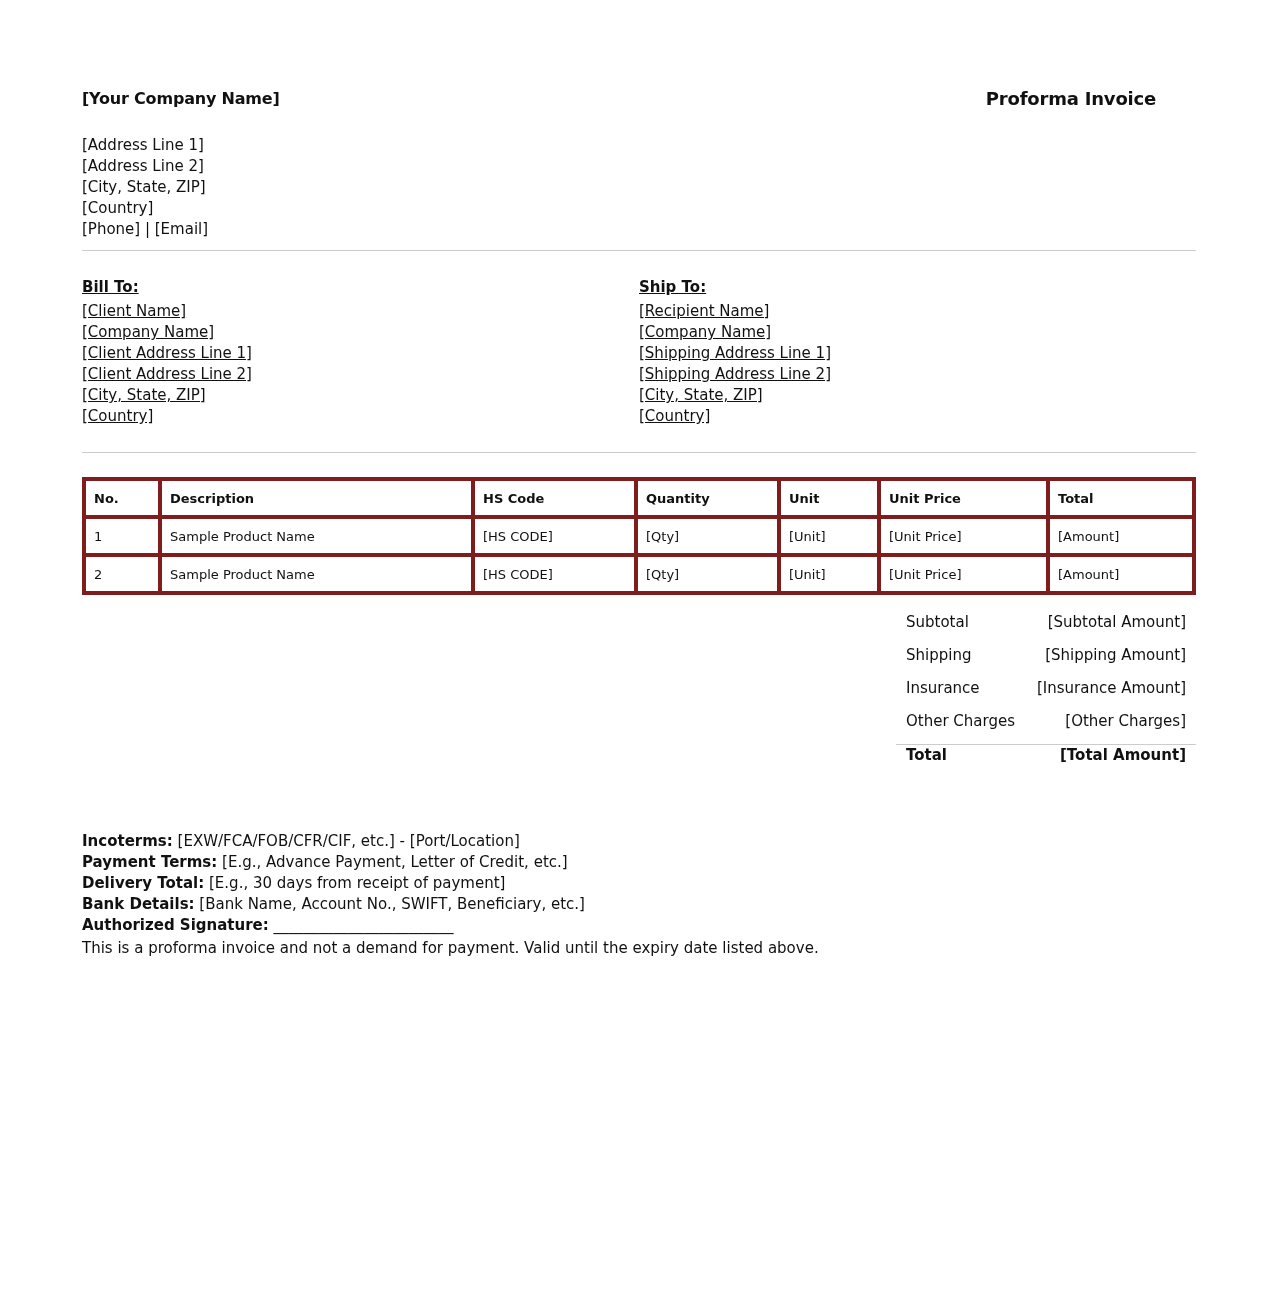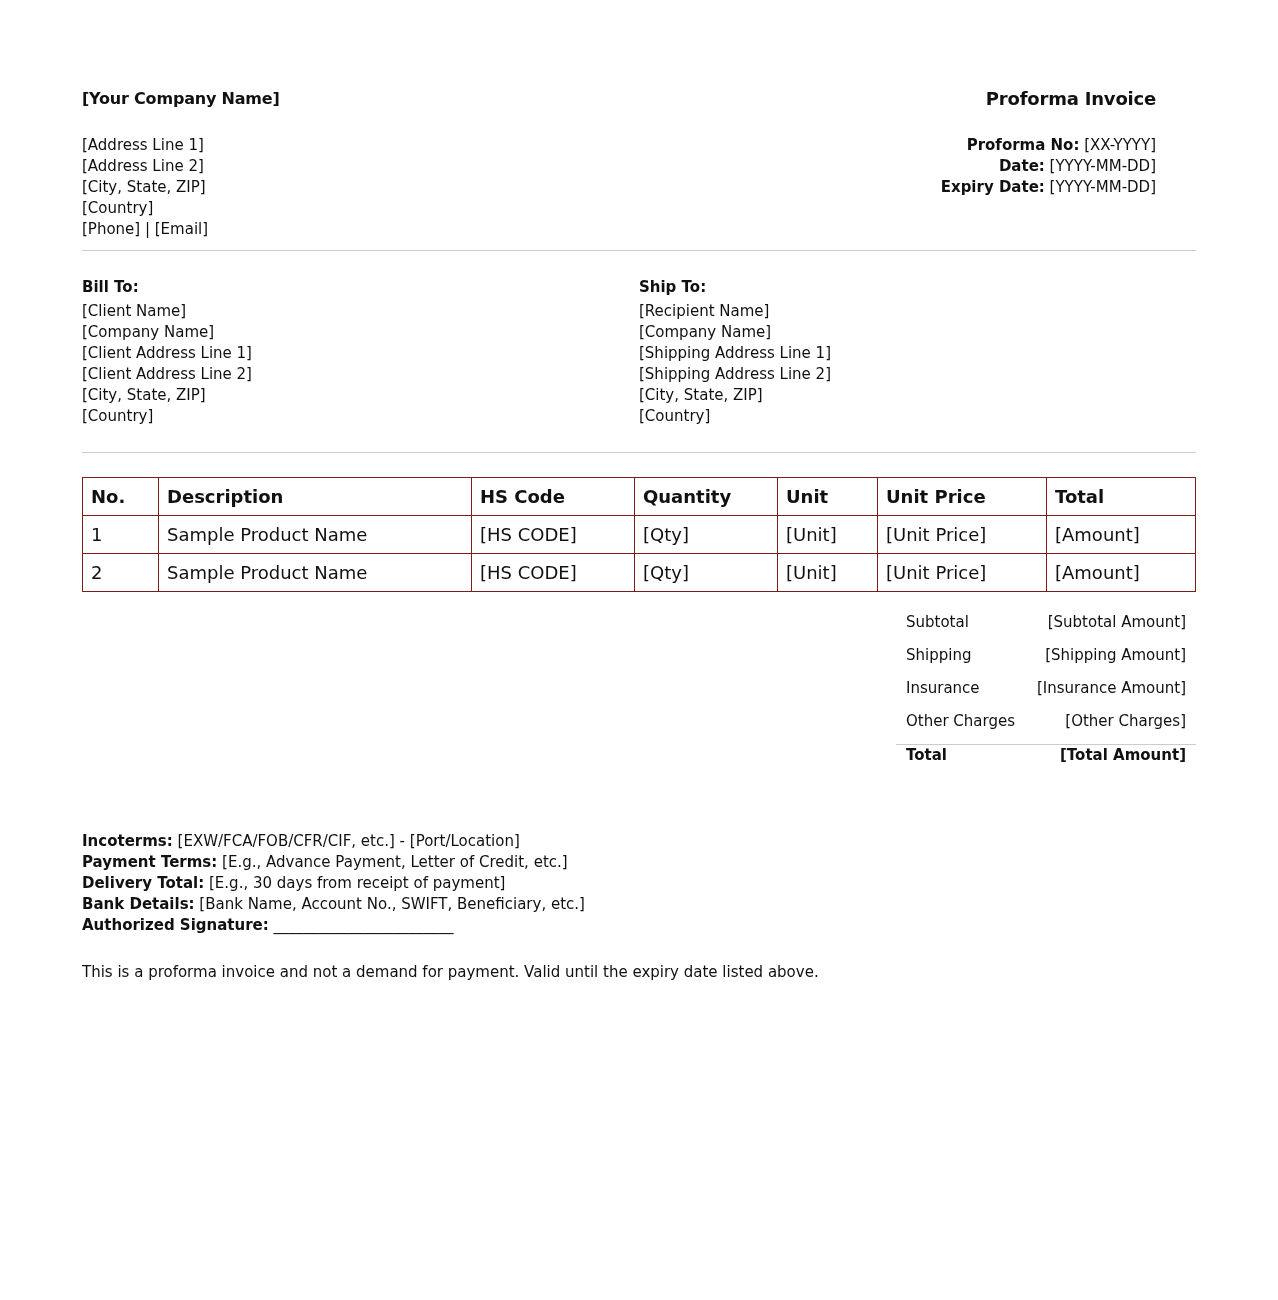--- a/index.html
+++ b/index.html
@@ -47,35 +47,36 @@
   .bold { font-weight: bold; }
   .divider {
     height: 1px;
     background: #cccccc;
     width: 1114px;
   }
   .parties {
     display: flex;
     padding-top: 26px;
     height: 201px;
+    text-decoration: underline;
   }
   .party { width: 568px; }
   .party-title { font-weight: bold; height: 24px; line-height: 21px; }
   .party-line { height: 21px; }
   table.items {
     margin-top: 24px;
     width: 1114px;
     border-collapse: collapse;
   }
   table.items th, table.items td {
-    border: 1px solid #7f1d1d;
+    border: 4px solid #7f1d1d;
     text-align: left;
     height: 38px;
     padding: 0 8px;
-    font-size: 18px;
+    font-size: 13px;
   }
   table.items th { font-weight: bold; }
   .totals {
     position: absolute;
     left: 814px;
     top: 532px;
     width: 300px;
   }
   .totals-row {
     display: flex;
@@ -88,55 +89,41 @@
     font-weight: bold;
     height: 35px;
   }
   .terms {
     position: absolute;
     left: 0;
     top: 751px;
   }
   .terms div { height: 21px; }
   .disclaimer {
-    margin-top: 26px;
+    margin-top: 2px;
   }
 </style>
 </head>
 <body>
 
 <div class="page">
 
   <div class="header">
     <div>
       <div class="company-name">[Your Company Name]</div>
       <div class="address-block">
         <div>[Address Line 1]</div>
         <div>[Address Line 2]</div>
         <div>[City, State, ZIP]</div>
         <div>[Country]</div>
         <div>[Phone] | [Email]</div>
       </div>
     </div>
     <div class="invoice-meta">
       <div class="invoice-title">Proforma Invoice</div>
-      <div class="meta-lines">
-        <div>
-          <span class="bold">Proforma No:</span>
-          <span>[XX-YYYY]</span>
-        </div>
-        <div>
-          <span class="bold">Date:</span>
-          <span>[YYYY-MM-DD]</span>
-        </div>
-        <div>
-          <span class="bold">Expiry Date:</span>
-          <span>[YYYY-MM-DD]</span>
-        </div>
-      </div>
     </div>
   </div>
 
   <div class="divider"></div>
 
   <div class="parties">
     <div class="party">
       <div class="party-title">Bill To:</div>
       <div class="party-line">[Client Name]</div>
       <div class="party-line">[Company Name]</div>

